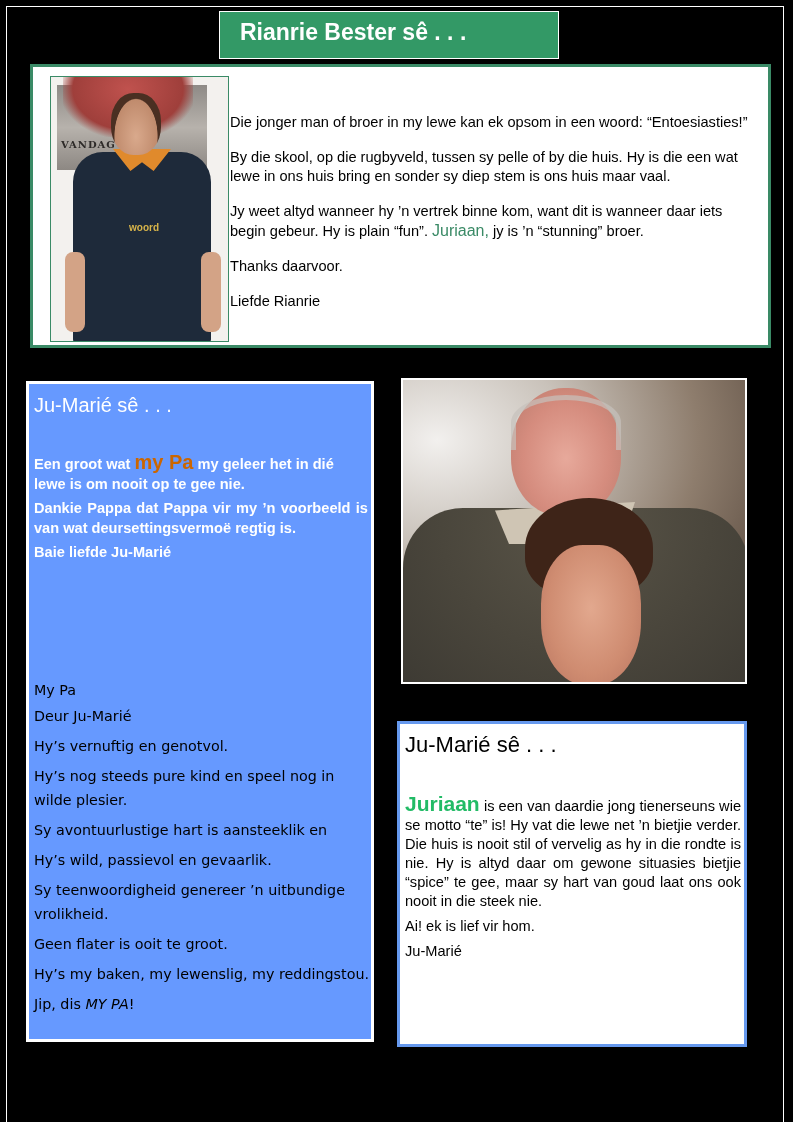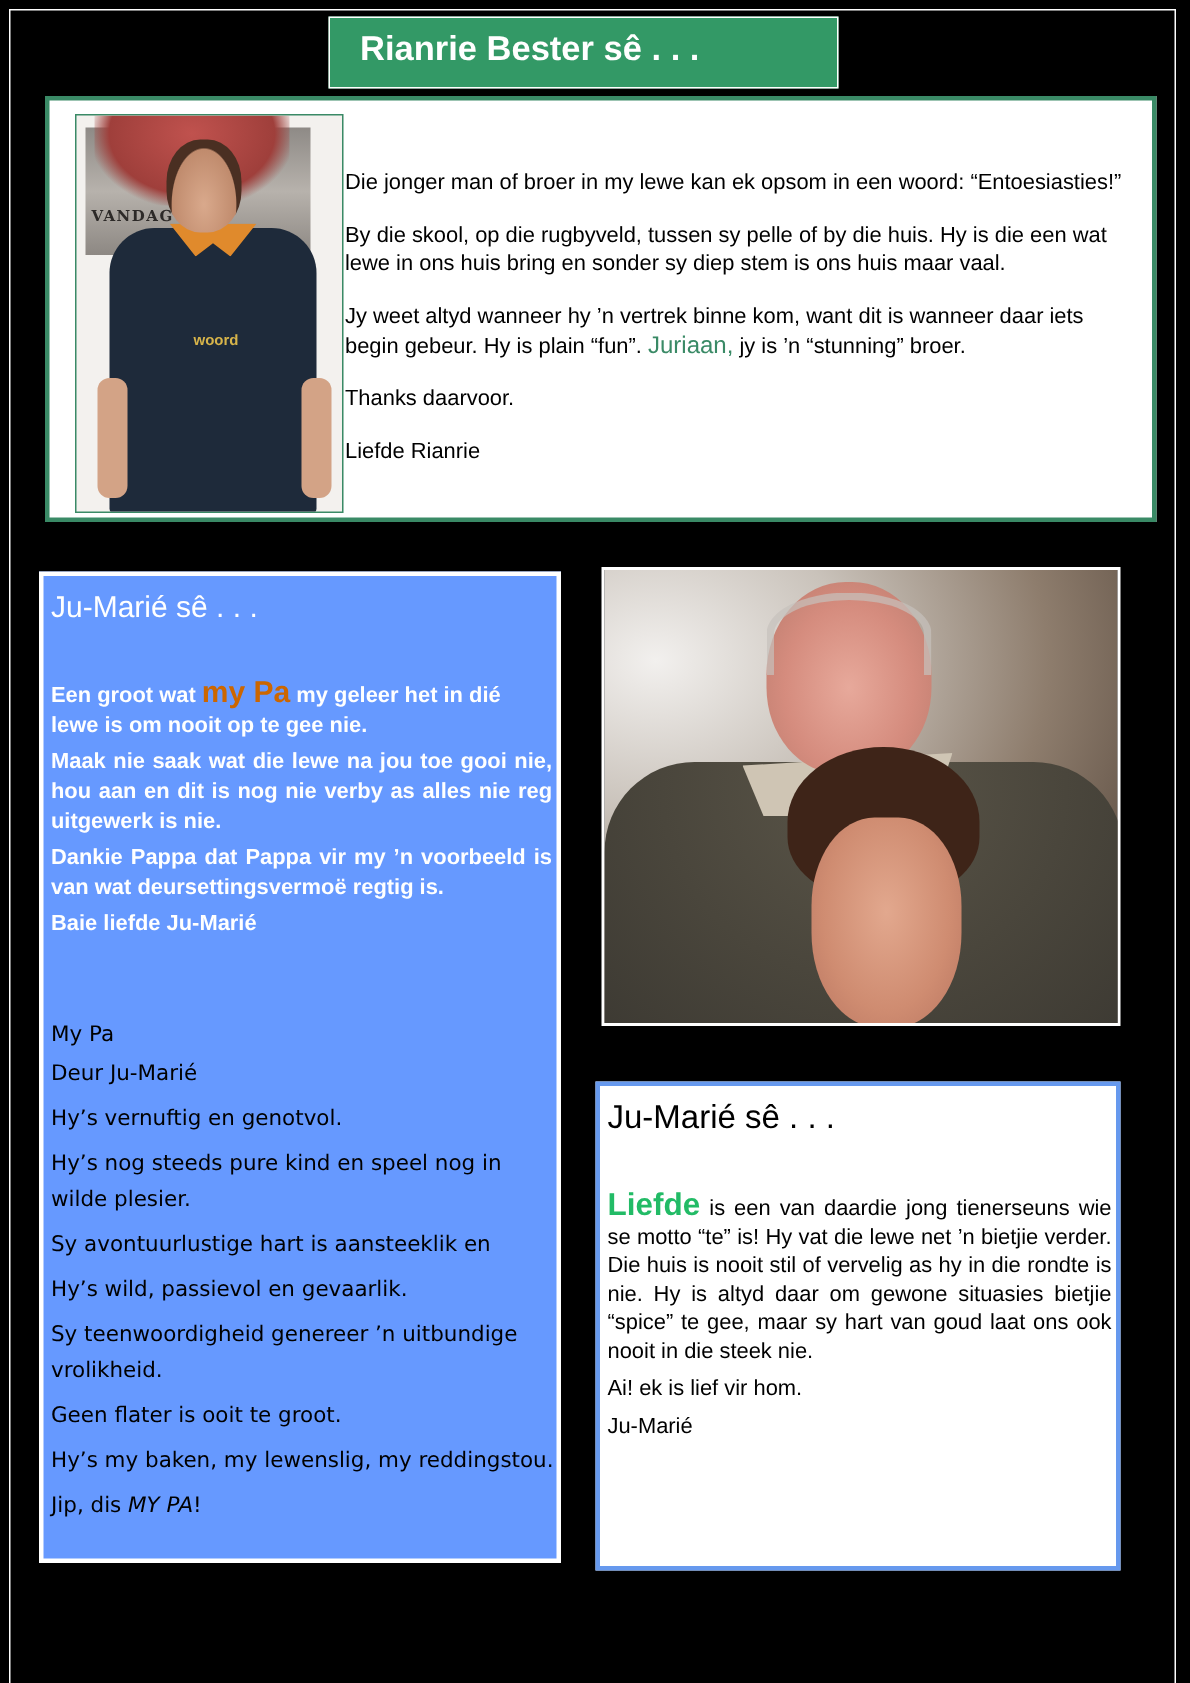--- a/index.html
+++ b/index.html
@@ -148,21 +148,20 @@
     <p><span>Jy weet altyd wanneer hy ’n vertrek binne kom, want dit is wanneer daar iets begin gebeur. Hy is plain “fun”. </span><span class="green-name">Juriaan,</span><span> jy is ’n “stunning” broer.</span></p>
     <p>Thanks daarvoor.</p>
     <p>Liefde  Rianrie</p>
   </div>
 </div>
 
 <div class="blue-box">
   <h2>Ju-Marié sê . . .</h2>
   <div class="blue-text">
     <p><span>Een groot wat </span><span class="orange">my  Pa</span><span>  my geleer het in dié lewe is om nooit op te gee nie.</span></p>
-    <p class="justify">Maak nie saak wat die lewe na jou toe gooi nie, hou aan en dit is nog nie verby as alles nie reg uitgewerk is nie.</p>
     <p class="justify">Dankie Pappa dat Pappa vir my ’n voorbeeld is van wat deursettingsvermoë regtig is.</p>
     <p>Baie liefde Ju-Marié</p>
   </div>
   <div class="poem">
     <p class="tight">My Pa</p>
     <p>Deur Ju-Marié</p>
     <p>Hy’s vernuftig en genotvol.</p>
     <p>Hy’s nog steeds pure kind en speel nog in wilde plesier.</p>
     <p>Sy avontuurlustige hart is aansteeklik en</p>
     <p>Hy’s wild, passievol en gevaarlik.</p>
@@ -178,17 +177,17 @@
   <div class="collar2"></div>
   <div class="dad-head"></div>
   <div class="dad-hair"></div>
   <div class="boy-hair"></div>
   <div class="boy-face"></div>
 </div>
 
 <div class="white-box">
   <h2>Ju-Marié sê . . .</h2>
   <div class="white-text">
-    <p class="justify"><span class="bright-green">Liefde</span><span>  is een van daardie jong tienerseuns wie se motto “te” is! Hy vat die lewe net ’n bietjie verder.  Die huis is nooit stil of vervelig  as hy in die rondte is nie. Hy is altyd daar om gewone situasies bietjie “spice” te gee, maar sy hart van goud laat ons ook nooit in die steek nie.</span></p>
+    <p class="justify"><span class="bright-green">Juriaan</span><span>  is een van daardie jong tienerseuns wie se motto “te” is! Hy vat die lewe net ’n bietjie verder.  Die huis is nooit stil of vervelig  as hy in die rondte is nie. Hy is altyd daar om gewone situasies bietjie “spice” te gee, maar sy hart van goud laat ons ook nooit in die steek nie.</span></p>
     <p>Ai! ek is lief vir hom.</p>
     <p>Ju-Marié</p>
   </div>
 </div>
 
 </body></html>

